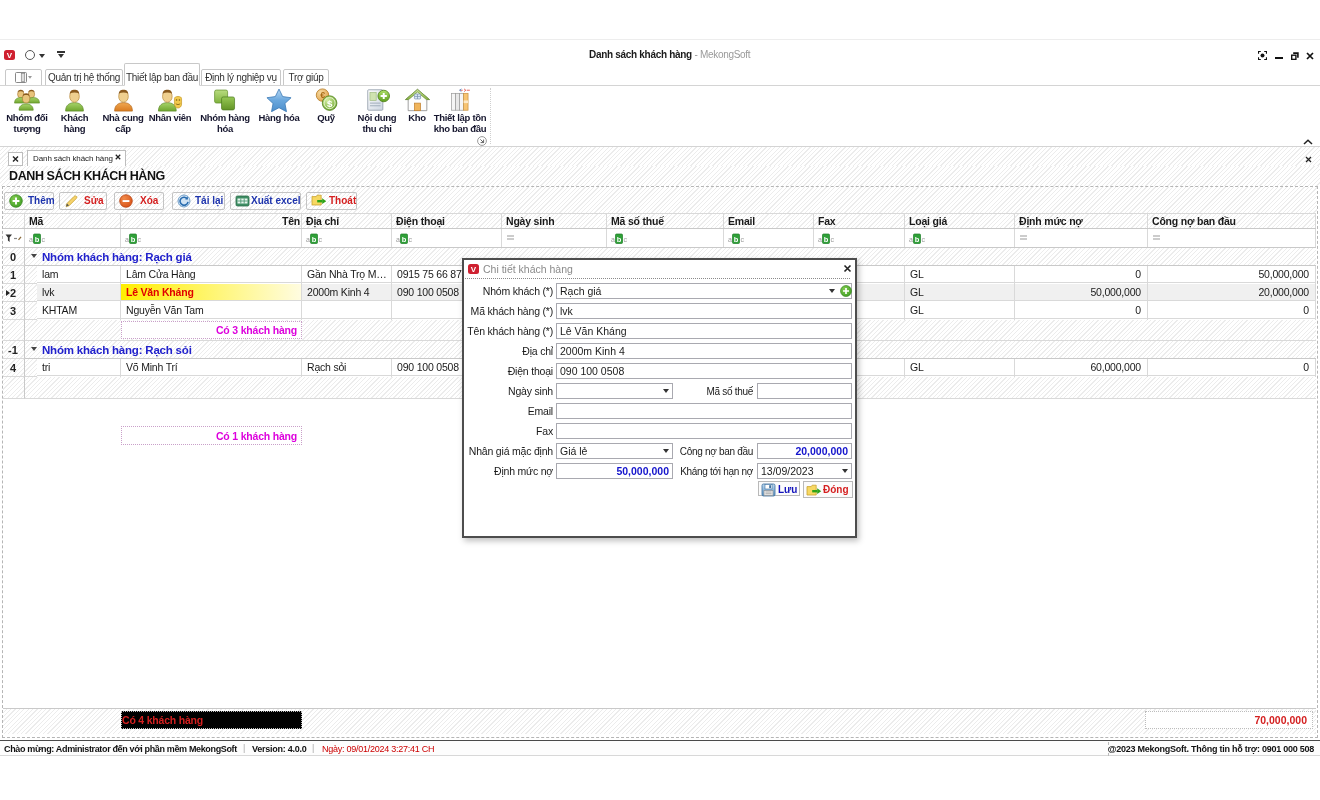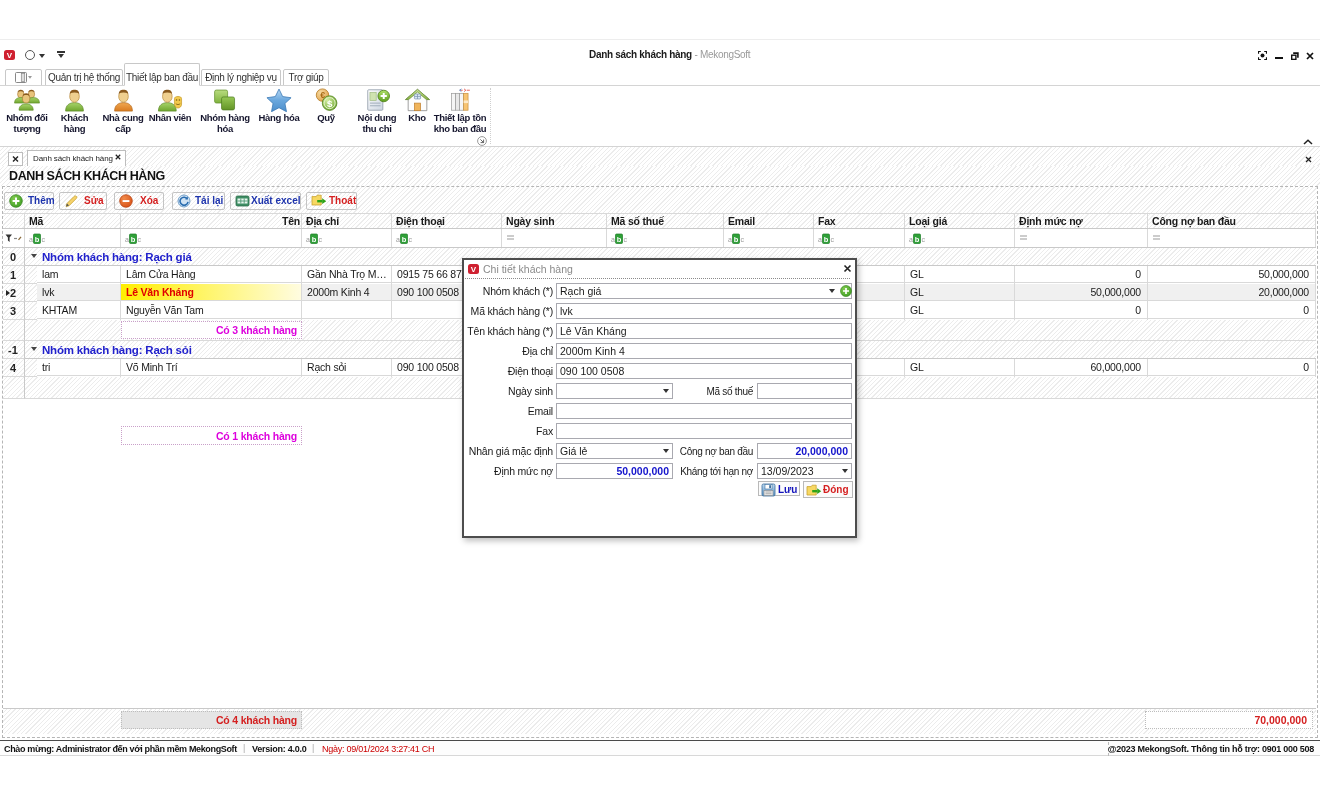--- a/index.html
+++ b/index.html
@@ -542,21 +542,21 @@
     <div class="vline" style="left:1014px;top:359px;height:18px;"></div>
     <div class="cell num" style="left:1015px;top:359px;width:132px;height:17px;background:#fff;padding-right:6px;line-height:17px;border-bottom:1px solid #d9d9d9;">60,000,000</div>
     <div class="vline" style="left:1147px;top:359px;height:18px;"></div>
     <div class="cell num" style="left:1148px;top:359px;width:167px;height:17px;background:#fff;padding-right:6px;line-height:17px;border-bottom:1px solid #d9d9d9;">0</div>
     <div class="vline" style="left:1315px;top:359px;height:18px;"></div>
 <div class="abs hatch" style="left:3px;top:377px;width:22px;height:22px;border-right:1px solid #c9c9c9;border-bottom:1px solid #d9d9d9;"></div>
     <div class="abs hatch" style="left:25px;top:377px;width:1291px;height:22px;border-bottom:1px solid #d9d9d9;"></div>
     <div class="abs" style="left:121px;top:378px;width:181px;height:19px;background:#fff;border:1px dotted #c9a0c9;text-align:right;padding-right:4px;font-size:10.5px;letter-spacing:-0.2px;font-weight:bold;color:#dd00dd;line-height:18px;margin-top:48px;">Có 1 khách hàng</div>
 <div class="hline" style="left:3px;top:708px;width:1313px;background:#c9c9c9;"></div>
 <div class="abs hatch" style="left:3px;top:709px;width:1313px;height:25px;"></div>
-<div class="abs" style="left:121px;top:711px;width:181px;height:18px;background:#e5e5e5;border:1px dotted #bdbdbd;text-align:right;padding-right:4px;font-size:10.5px;letter-spacing:-0.2px;font-weight:bold;color:#d42020;line-height:17px;">Có 4 khách hàng</div>
+<div class="abs" style="left:121px;top:711px;width:181px;height:18px;background:#000000;border:1px dotted #bdbdbd;text-align:left;padding-right:4px;font-size:10.5px;letter-spacing:-0.2px;font-weight:bold;color:#d42020;line-height:17px;">Có 4 khách hàng</div>
 <div class="abs" style="left:1145px;top:711px;width:168px;height:18px;background:#fff;border:1px dotted #bdbdbd;text-align:right;font-size:10.5px;font-weight:bold;color:#d42020;line-height:17px;padding-right:5px;">70,000,000</div>
 <div class="abs" style="left:0;top:740px;width:1320px;height:16px;background:#fdfdfd;border-top:1px solid #4a4a4a;border-bottom:1px solid #d8d8d8;font-size:9px;letter-spacing:-0.25px;">
 <span class="abs" style="left:4px;top:3px;font-weight:bold;color:#111;white-space:nowrap;letter-spacing:-0.35px;">Chào mừng: Administrator đến với phần mềm MekongSoft</span>
 <span class="abs" style="left:243px;top:2px;color:#aaa;">|</span>
 <span class="abs" style="left:252px;top:3px;font-weight:bold;color:#111;white-space:nowrap;">Version: 4.0.0</span>
 <span class="abs" style="left:312px;top:2px;color:#aaa;">|</span>
 <span class="abs" style="left:322px;top:3px;font-weight:normal;color:#cc0000;white-space:nowrap;">Ngày: 09/01/2024 3:27:41 CH</span>
 <span class="abs" style="left:1108px;top:1px;height:14px;border-left:1px dashed #bbb;"></span>
 <span class="abs" style="right:6px;top:3px;font-weight:bold;color:#111;white-space:nowrap;">@2023 MekongSoft. Thông tin hỗ trợ: 0901 000 508</span>
 </div>

